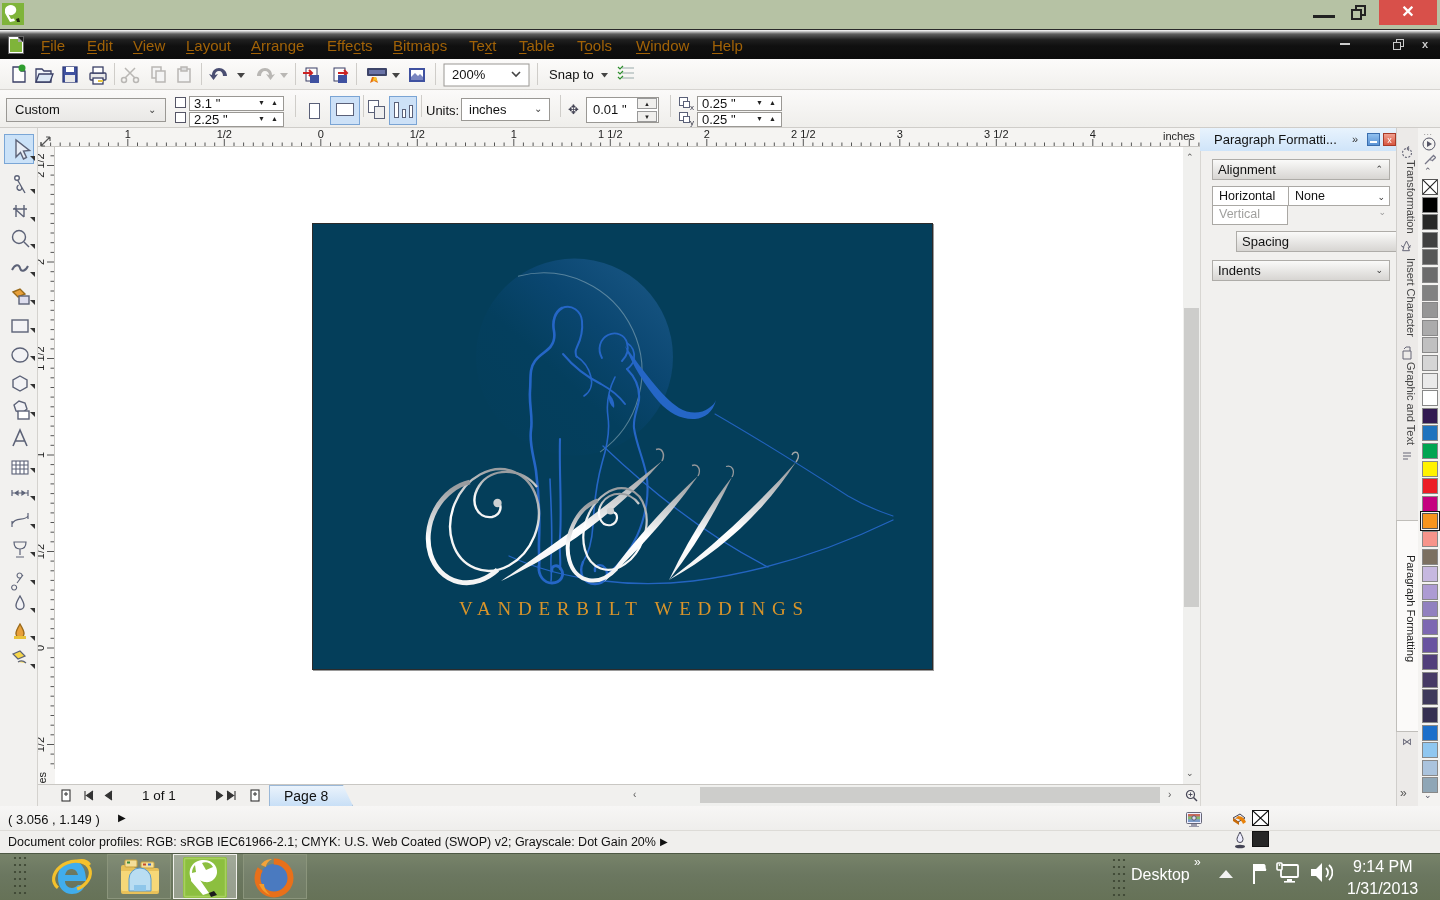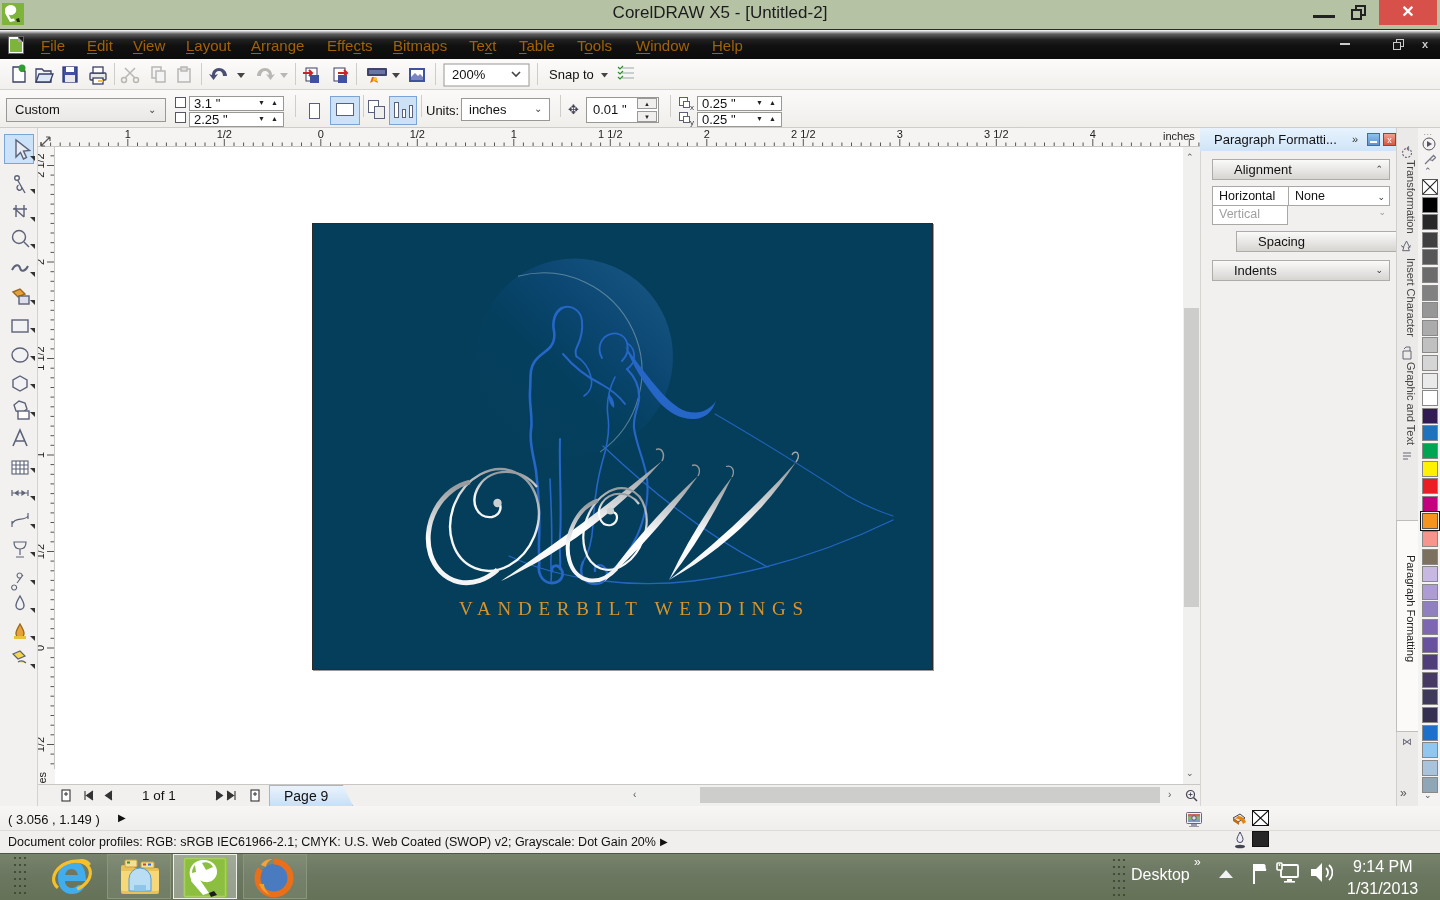--- a/index.html
+++ b/index.html
@@ -44,40 +44,39 @@
 #vscroll { left:1183px; top:147px; width:17px; height:637px; background:#f0f0ee; }
 #vthumb { left:1184px; top:308px; width:15px; height:299px; background:#cdcdcb; }
 #pagebar { left:38px; top:784px; width:592px; height:22px; background:#f1f0ee; border-top:1px solid #c9c7c3; }
 #hscroll { left:630px; top:784px; width:553px; height:22px; background:#f0f0ee; border-top:1px solid #c9c7c3; }
 #hthumb { left:700px; top:787px; width:460px; height:16px; background:#cdcdcb; }
 #zoombtn { left:1183px; top:784px; width:17px; height:22px; background:#f1f0ee; border-top:1px solid #c9c7c3; font-size:11px; color:#334; text-align:center; line-height:20px; }
 
 
 #docker { left:1200px; top:128px; width:196px; height:678px; background:#f1f0ee; border-left:1px solid #d8d6d2; }
 #dockerhead { left:1200px; top:128px; width:196px; height:23px; background:linear-gradient(180deg,#e8f3fd,#cfe4f9); color:#111; font-size:13px; }
-.secbar { position:absolute; left:1212px; width:178px; height:21px; background:linear-gradient(180deg,#fafaf9,#d7d5d2); border:1px solid #aeaca8; font-size:13px; color:#111; line-height:19px; padding-left:21px; }
+.secbar { position:absolute; left:1212px; width:178px; height:21px; background:linear-gradient(180deg,#fafaf9,#d7d5d2); border:1px solid #aeaca8; font-size:13px; color:#111; line-height:19px; padding-left:5px; }
 #tabstrip { left:1396px; top:128px; width:22px; height:678px; background:#eceae8; border-left:1px solid #d0cecb; }
 .vtab { position:absolute; left:1397px; width:20px; color:#444; font-size:11px; writing-mode:vertical-rl; }
 #palette { left:1418px; top:128px; width:22px; height:678px; background:#f4f3f1; }
 .sw { position:absolute; left:1422px; width:16px; height:16px; border:1px solid #555; }
 
 
 #status1 { left:0; top:806px; width:1440px; height:24px; background:linear-gradient(180deg,#f7f6f5,#efeeec); }
 #status2 { left:0; top:830px; width:1440px; height:23px; background:#f0efed; border-top:1px solid #dddbd7; }
 
 
 #taskbar { left:0; top:853px; width:1440px; height:47px; background:linear-gradient(180deg,#77836a,#6b7760 45%,#667257); border-top:1px solid #4d5844; }
 .tbox { position:absolute; top:854px; width:64px; height:45px; border:1px solid #8b957c; background:rgba(255,255,255,0.08); }
 </style>
 </head>
 <body>
 <div id="app">
 
   <div class="abs" id="titlebar"></div>
-  <div class="abs" id="titletext">CorelDRAW X5 - [Untitled-2]</div>
   <div class="abs" style="left:2px;top:3px;width:22px;height:22px;background:#7fb43a;">
     <svg width="22" height="22" viewBox="0 0 22 22">
         <path d="M3 6 C5 2 9 1 12 3 C15 5 15 9 12 11 C10 12.5 8 12.5 6.5 11.5 L9 16 L12 15.5 L13 18 L8 19 L3 10 Z" fill="#fff"></path>
         <circle cx="5" cy="5" r="1.3" fill="#fff"></circle>
         <path d="M14 16 L17 15 L18 19 L15 19 Z" fill="#20290f"></path>
       </svg>
   </div>
   <div class="abs" id="btn-min"></div>
   <div class="abs" style="left:1355px;top:5px;width:11px;height:11px;border:2px solid #222;background:transparent;"></div>
   <div class="abs" style="left:1351px;top:9px;width:11px;height:11px;border:2px solid #222;background:#b6c2a4;"></div>
@@ -582,21 +581,21 @@
       <path d="M30 6 v9 M38 6 l-6.5 4.5 6.5 4.5" fill="#333"></path>
       <path d="M57 6 l-6.5 4.5 6.5 4.5" fill="#333"></path>
       <path d="M161 6 l6.5 4.5 -6.5 4.5" fill="#333"></path>
       <path d="M180 6 v9 M172 6 l6.5 4.5 -6.5 4.5" fill="#333"></path>
       <rect x="196" y="5" width="8" height="11" fill="#fff"></rect>
         <path d="M198 9 h4 M200 7 v4" stroke-width="1"></path>
     </g>
     <text x="87" y="15" font-size="13.5" fill="#111">1 of 1</text>
   </svg>
   <div class="abs" style="left:269px;top:785px;width:84px;height:21px;background:linear-gradient(180deg,#eaf3fc,#c8dff6);border:1px solid #9ab8d8;border-bottom:none;clip-path:polygon(0 0,74px 0,100% 100%,0 100%);"></div>
-  <div class="abs" style="left:284px;top:788px;font-size:14px;color:#111;">Page 9</div>
+  <div class="abs" style="left:284px;top:788px;font-size:14px;color:#111;">Page 8</div>
   <div class="abs" id="hscroll"></div>
   <div class="abs" style="left:633px;top:789px;font-size:10px;color:#555;">‹</div>
   <div class="abs" style="left:1168px;top:789px;font-size:10px;color:#555;">›</div>
   <div class="abs" id="hthumb"></div>
   <div class="abs" id="zoombtn"></div>
   <svg class="abs" style="left:1185px;top:789px;" width="13" height="13">
       <circle cx="5.5" cy="5.5" r="4" stroke="#445" fill="none" stroke-width="1.2"></circle>
       <path d="M8.5 8.5 l3.5 3.5" stroke="#445" stroke-width="1.4"></path>
       <path d="M3.5 5.5 h4 M5.5 3.5 v4" stroke="#445" stroke-width="0.9"></path>
     </svg>

